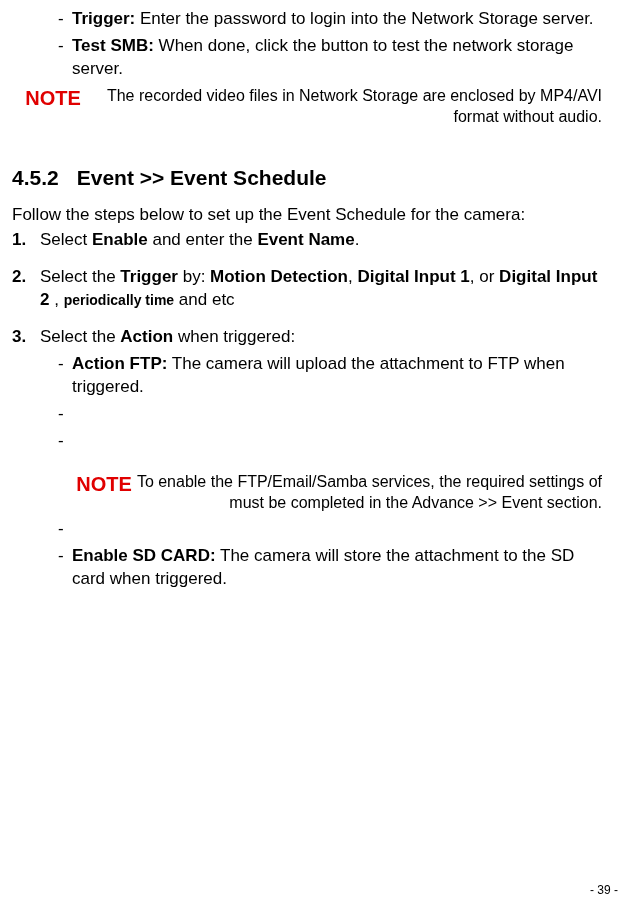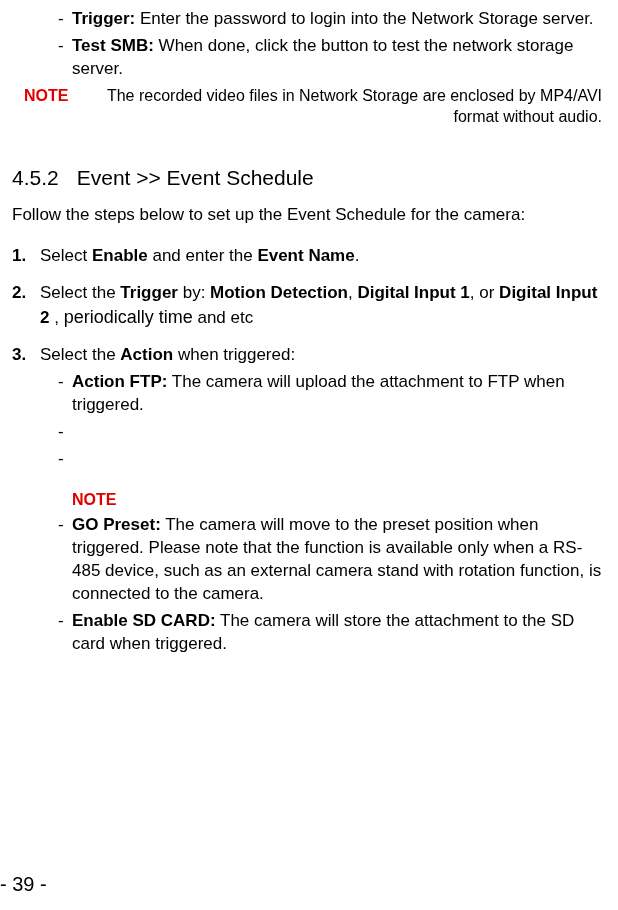--- a/index.html
+++ b/index.html
@@ -37,67 +37,68 @@
       margin-bottom: 4px;
     }
     .note-indent {
       padding-left: 60px;
     }
     .note-label {
       color: #e00000;
       font-weight: bold;
       flex-shrink: 0;
       width: 58px;
-      font-size: 16px;
+      font-size: 20px;
+      text-align: center;
     }
     .note-indent .note-label {
       width: 64px;
     }
     .note-text {
       flex: 1;
       font-size: 16px;
       padding-right: 4px;
       text-align: right;
     }
     .section-heading {
-      font-weight: normal;
+      font-weight: bold;
       font-size: 21px;
       margin-top: 36px;
       margin-bottom: 12px;
     }
     .section-num {
       display: inline-block;
       margin-right: 18px;
     }
     .intro-text {
-      margin-bottom: 18px;
+      margin-bottom: 2px;
     }
     .num-item {
       display: flex;
       margin-bottom: 14px;
     }
     .num-marker {
       font-weight: bold;
       flex-shrink: 0;
       width: 28px;
     }
     .num-content {
       flex: 1;
       padding-right: 4px;
     }
     .page-number {
       position: absolute;
       bottom: 12px;
       left: 0;
       right: 0;
-      text-align: left;
-      font-size: 20px;
+      text-align: right;
+      font-size: 12px;
     }
     b { font-weight: bold; }
-    .larger-bold { font-weight: normal; font-size: 18px; }
+    .larger-bold { font-weight: bold; font-size: 14px; }
   </style>
 </head>
 <body>
 
 <div class="bullet-item">
   <div class="bullet-dash">-</div>
   <div class="bullet-content">
     <b>Trigger:</b><span> Enter the password to login into the Network Storage server.</span>
   </div>
 </div>
@@ -151,27 +152,25 @@
 <div class="bullet-item">
   <div class="bullet-dash">-</div>
 </div>
 
 <div class="bullet-item" style="margin-bottom:18px;">
   <div class="bullet-dash">-</div>
 </div>
 
 <div class="note-row note-indent">
   <div class="note-label">NOTE</div>
+  <div class="note-text">To enable the FTP/Email/Samba services, the required settings of must be completed in the Advance &gt;&gt; Event section.</div>
 </div>
 
 <div class="bullet-item">
   <div class="bullet-dash">-</div>
-  <div class="bullet-content">
-    <b>GO Preset:</b><span> The camera will move to the preset position when triggered. Please note that the function is available only when a RS-485 device, such as an external camera stand with rotation function, is connected to the camera.</span>
-  </div>
 </div>
 
 <div class="bullet-item">
   <div class="bullet-dash">-</div>
   <div class="bullet-content">
     <b>Enable SD CARD:</b><span> The camera will store the attachment to the SD card when triggered.</span>
   </div>
 </div>
 
 <div class="page-number">- 39 -</div>

